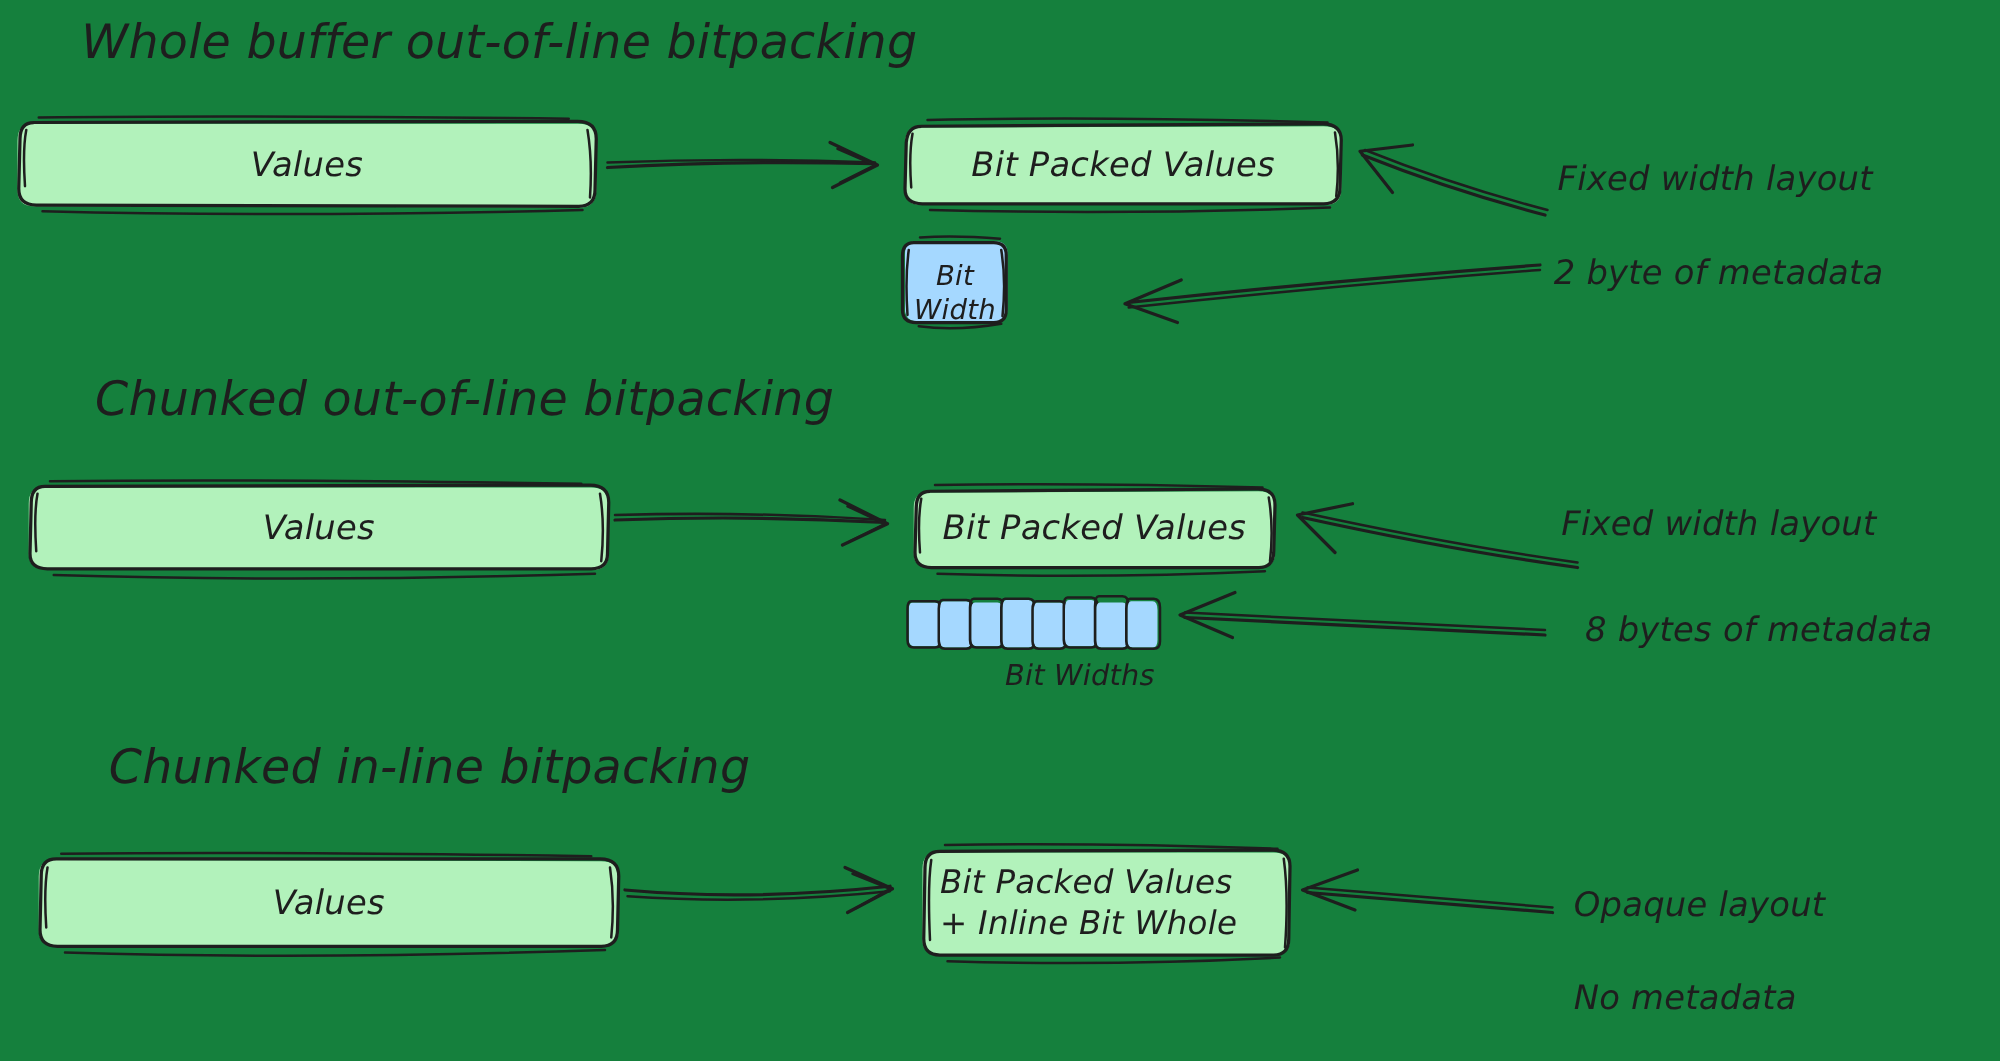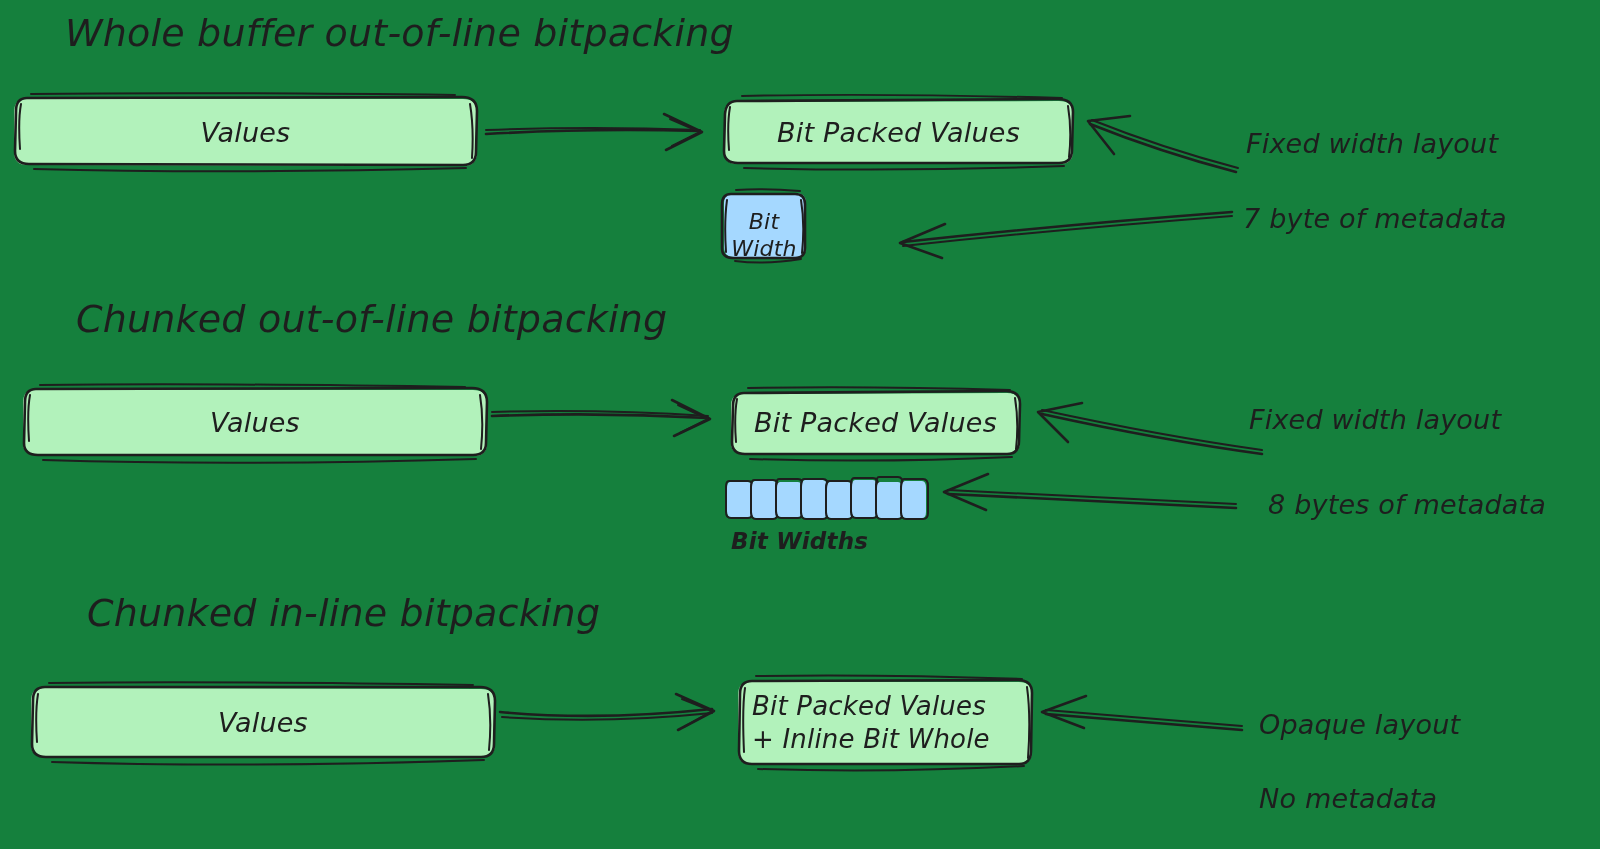--- a/index.html
+++ b/index.html
@@ -203,29 +203,29 @@
 
   <div class="lbl hand box-label centered-in-box" style="left:724px; top:99px; width:349px; height:66px;">Bit Packed Values</div>
 
   <div class="lbl hand box-label two-line" style="left:722px; top:192px; width:84px; height:86px; font-size:22px; display:flex; flex-direction:column; align-items:center; justify-content:center;">
     <span>Bit</span>
     <span>Width</span>
   </div>
 
   <div class="lbl hand side-note" style="left:1246px; top:130px;">Fixed width layout</div>
 
-  <div class="lbl hand side-note" style="left:1243px; top:205px;">7 byte of metadata</div>
+  <div class="lbl hand side-note" style="left:1243px; top:205px;">2 byte of metadata</div>
 
   <div class="lbl hand section-title" style="left:76px; top:300px;">Chunked out-of-line bitpacking</div>
 
   <div class="lbl hand box-label centered-in-box" style="left:23px; top:388px; width:464px; height:68px;">Values</div>
 
   <div class="lbl hand box-label centered-in-box" style="left:731px; top:391px; width:289px; height:63px;">Bit Packed Values</div>
 
-  <div class="lbl hand small-caption" style="left:731px; top:530px;font-weight:bold;">Bit Widths</div>
+  <div class="lbl hand small-caption" style="left:804px; top:530px;">Bit Widths</div>
 
   <div class="lbl hand side-note" style="left:1249px; top:406px;">Fixed width layout</div>
 
   <div class="lbl hand side-note" style="left:1268px; top:491px;">8 bytes of metadata</div>
 
   <div class="lbl hand section-title" style="left:87px; top:594px;">Chunked in-line bitpacking</div>
 
   <div class="lbl hand box-label centered-in-box" style="left:31px; top:687px; width:464px; height:70px;">Values</div>
 
   <div class="lbl hand box-label two-line" style="left:740px; top:681px; width:292px; height:83px; font-size:26px; display:flex; flex-direction:column; align-items:flex-start; justify-content:center; padding-left:12px; box-sizing:border-box;">

